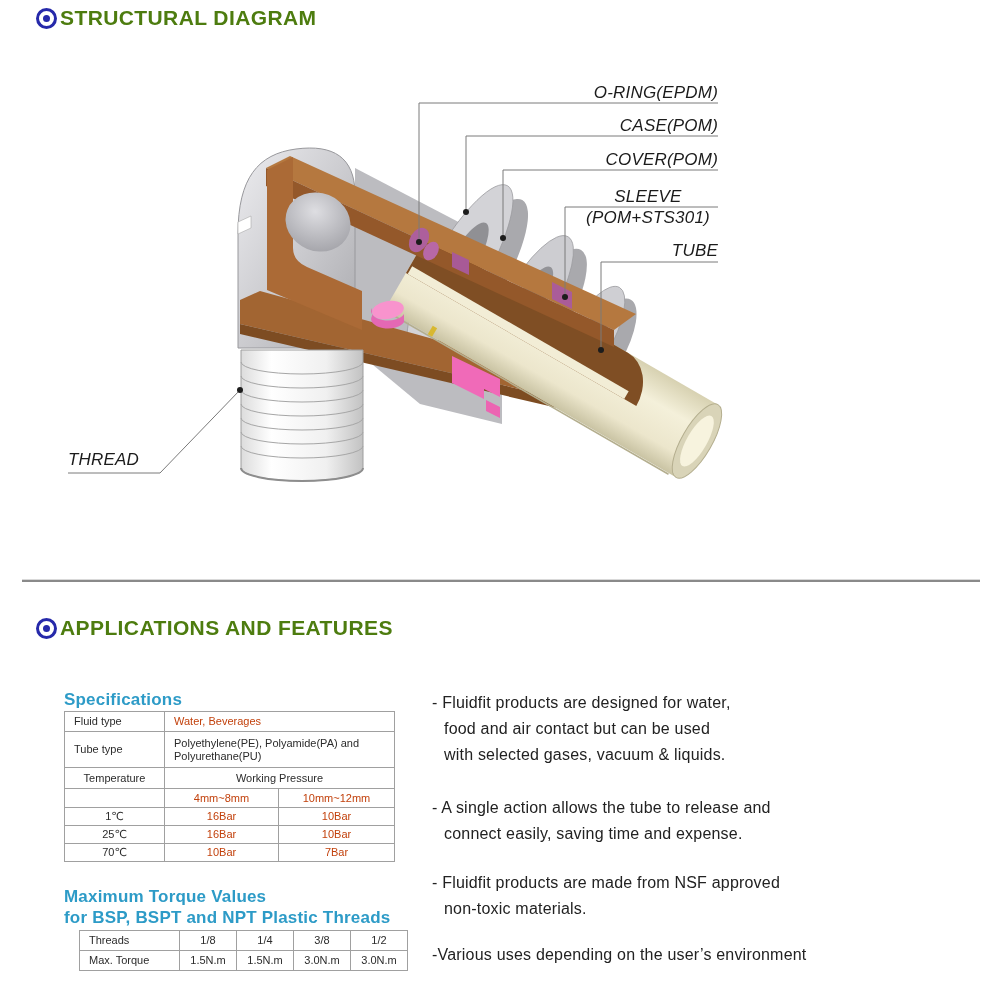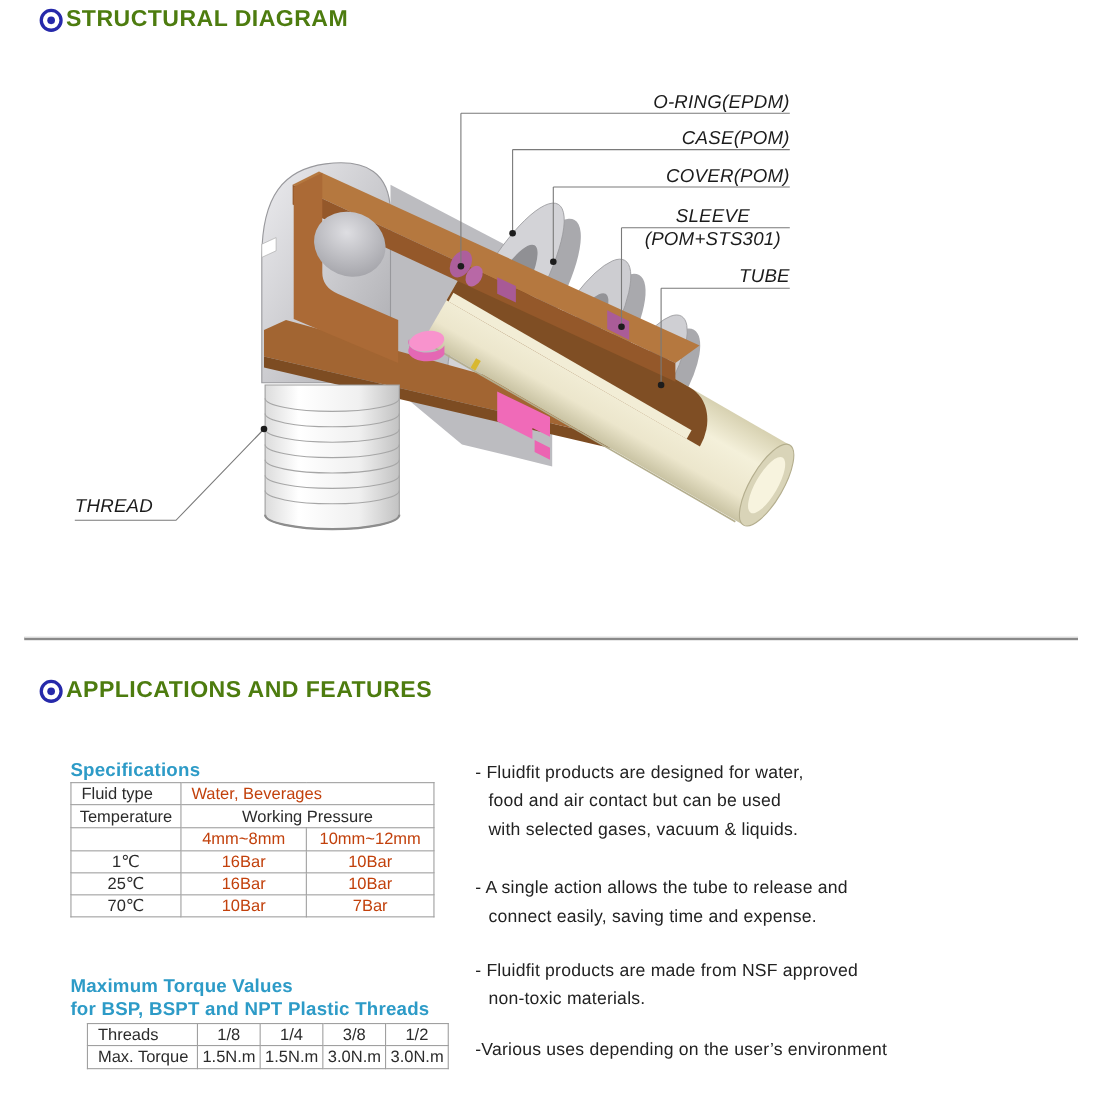--- a/index.html
+++ b/index.html
@@ -30,21 +30,21 @@
   .divider{
     position:absolute;left:22px;top:579px;width:958px;height:2px;
     background:#8a8a8a;border-top:1px solid #d9d9d9;
   }
   
   .cyan-head{
     position:absolute;color:#2d9bc7;font-size:17px;font-weight:bold;
     line-height:21px;letter-spacing:.2px;white-space:nowrap;
   }
   
-  table.dt{border-collapse:collapse;position:absolute;font-size:15px;color:#2b2b2b;table-layout:fixed;padding-left:22px;}
+  table.dt{border-collapse:collapse;position:absolute;font-size:11px;color:#2b2b2b;table-layout:fixed;padding-left:22px;}
   table.dt td{border:1px solid #a0a0a0;text-align:center;padding:1px 4px;line-height:1.15;overflow:hidden;}
   table.dt td.lbl{text-align:left;padding-left:9px;}
   .cy{color:#c2410c;}
   
   .feat{position:absolute;left:432px;font-size:16px;line-height:26px;color:#222;letter-spacing:.2px;white-space:nowrap;}
   .feat .cont{padding-left:12px;}
 </style>
 </head>
 <body>
 
@@ -192,20 +192,24 @@
   <colgroup>
       <col style="width:100px">
       <col style="width:114px">
       <col style="width:116px">
     </colgroup>
   <tbody>
       <tr style="height:20px">
     <td class="lbl">Fluid type</td>
     <td colspan="2" class="lbl cy">Water, Beverages</td>
   </tr>
+  <tr style="height:36px">
+    <td class="lbl">Tube type</td>
+    <td colspan="2" class="lbl" style="white-space:normal">Polyethylene(PE), Polyamide(PA) and Polyurethane(PU)</td>
+  </tr>
   <tr style="height:21px">
     <td>Temperature</td>
     <td colspan="2">Working Pressure</td>
   </tr>
   <tr style="height:19px">
     <td></td>
     <td class="cy">4mm~8mm</td>
     <td class="cy">10mm~12mm</td>
   </tr>
   <tr style="height:18px">

